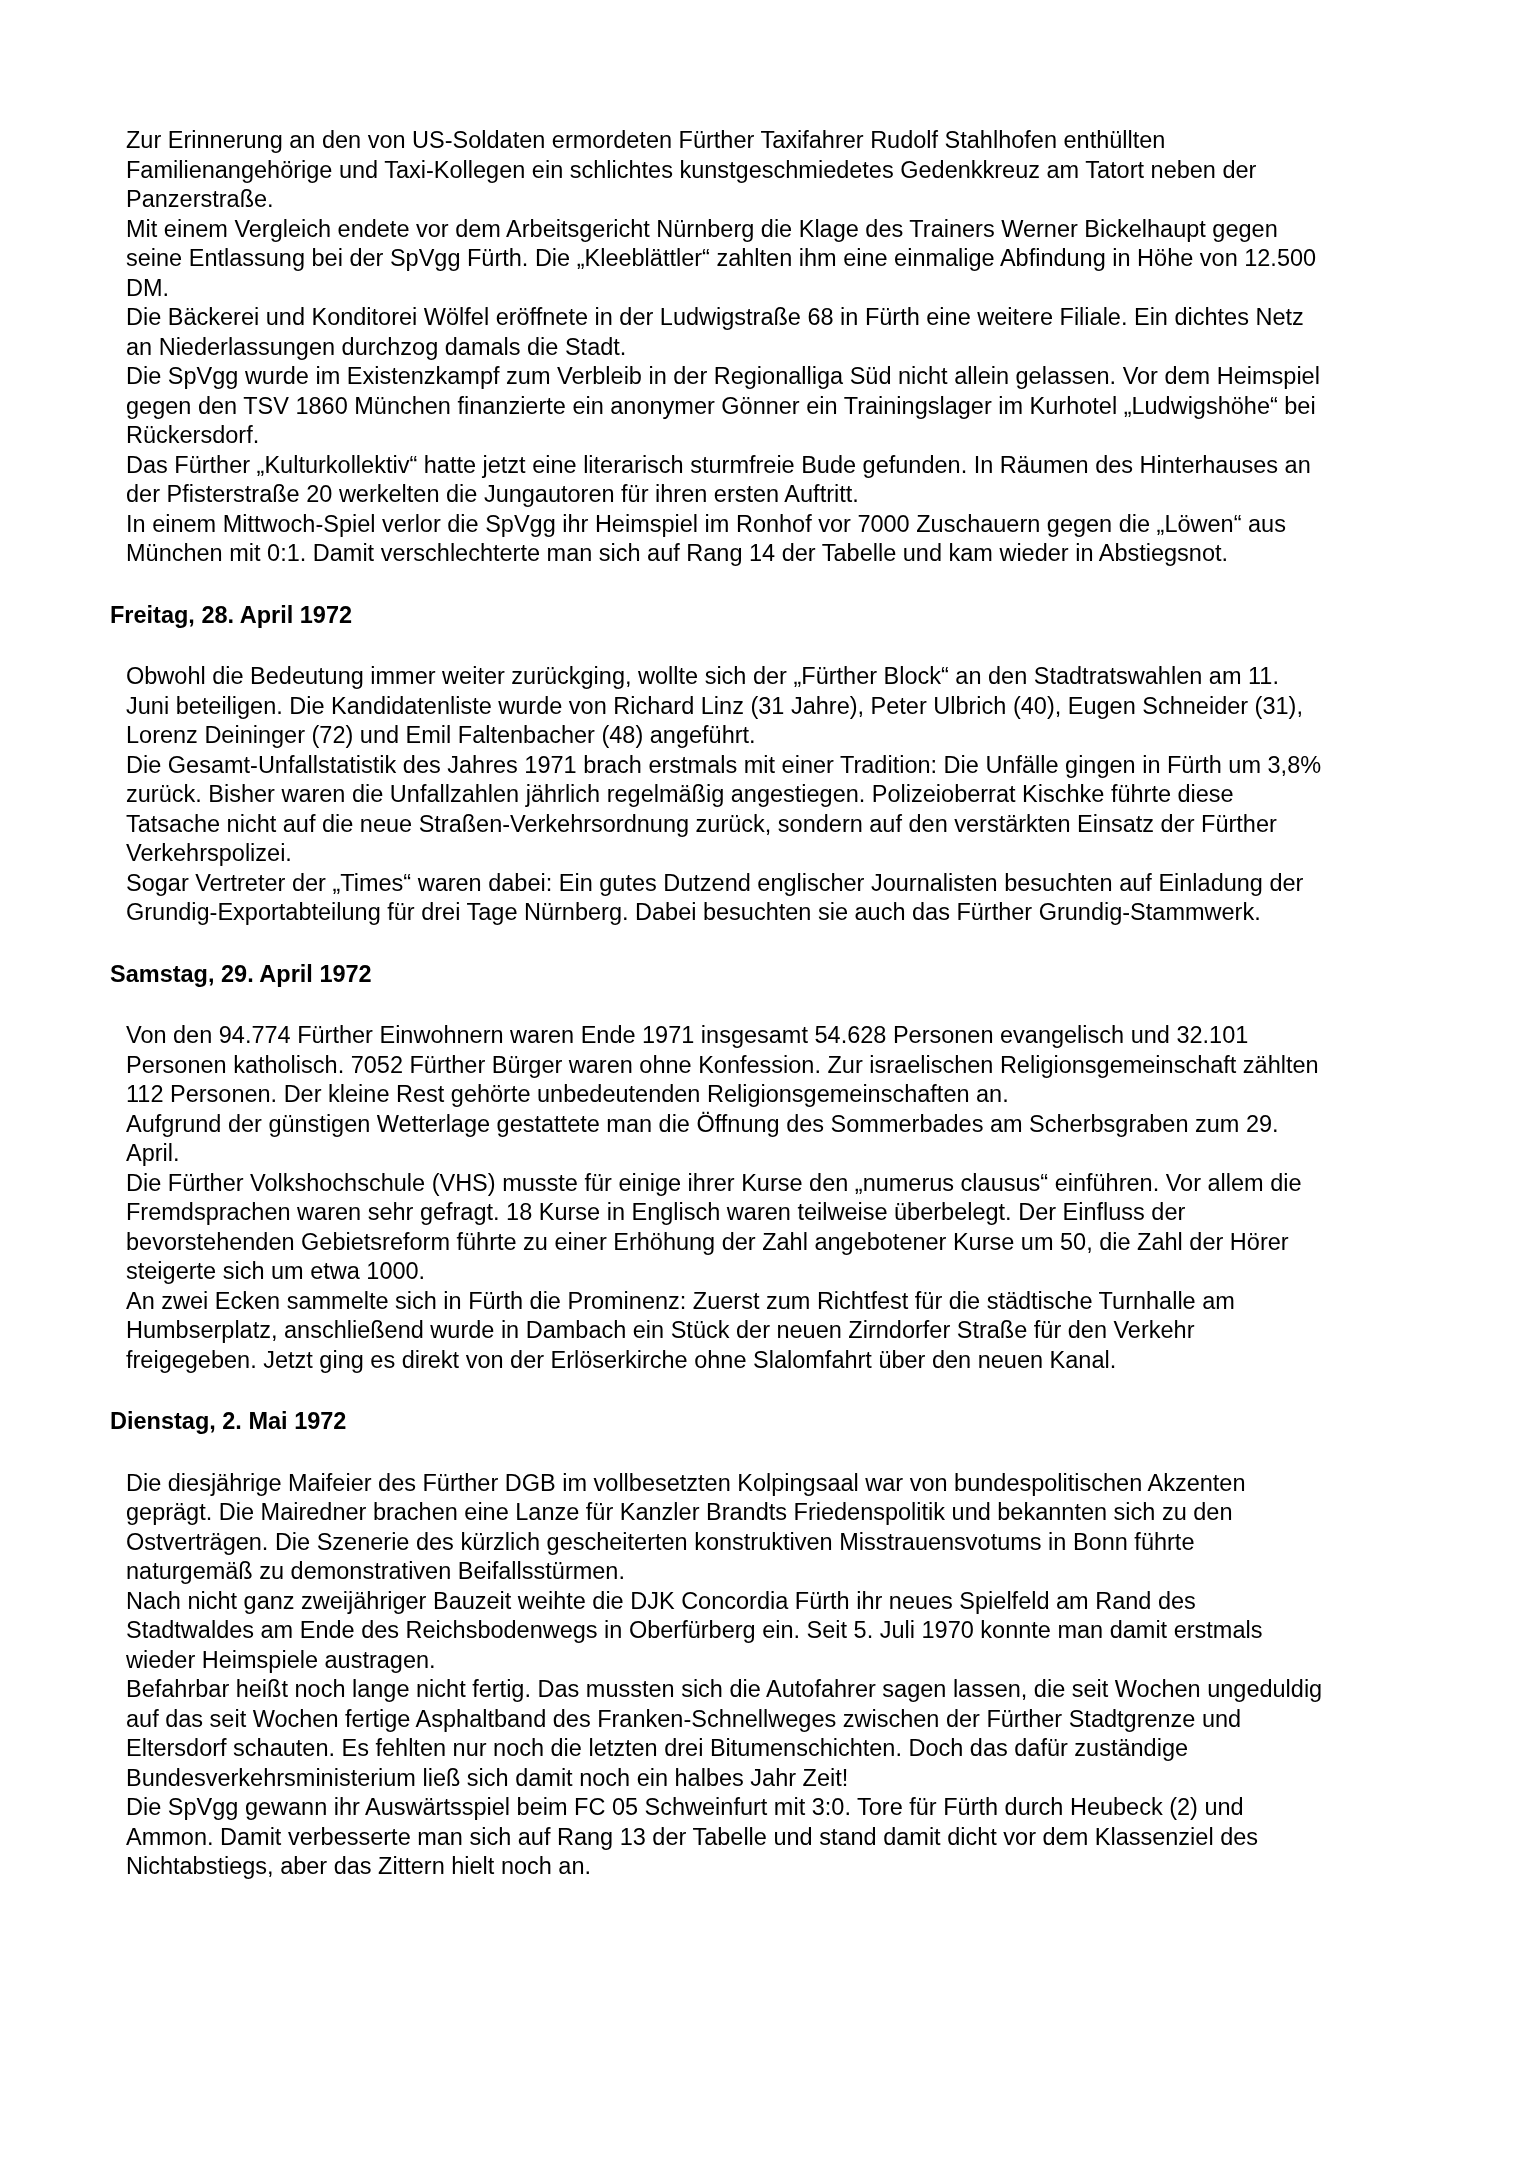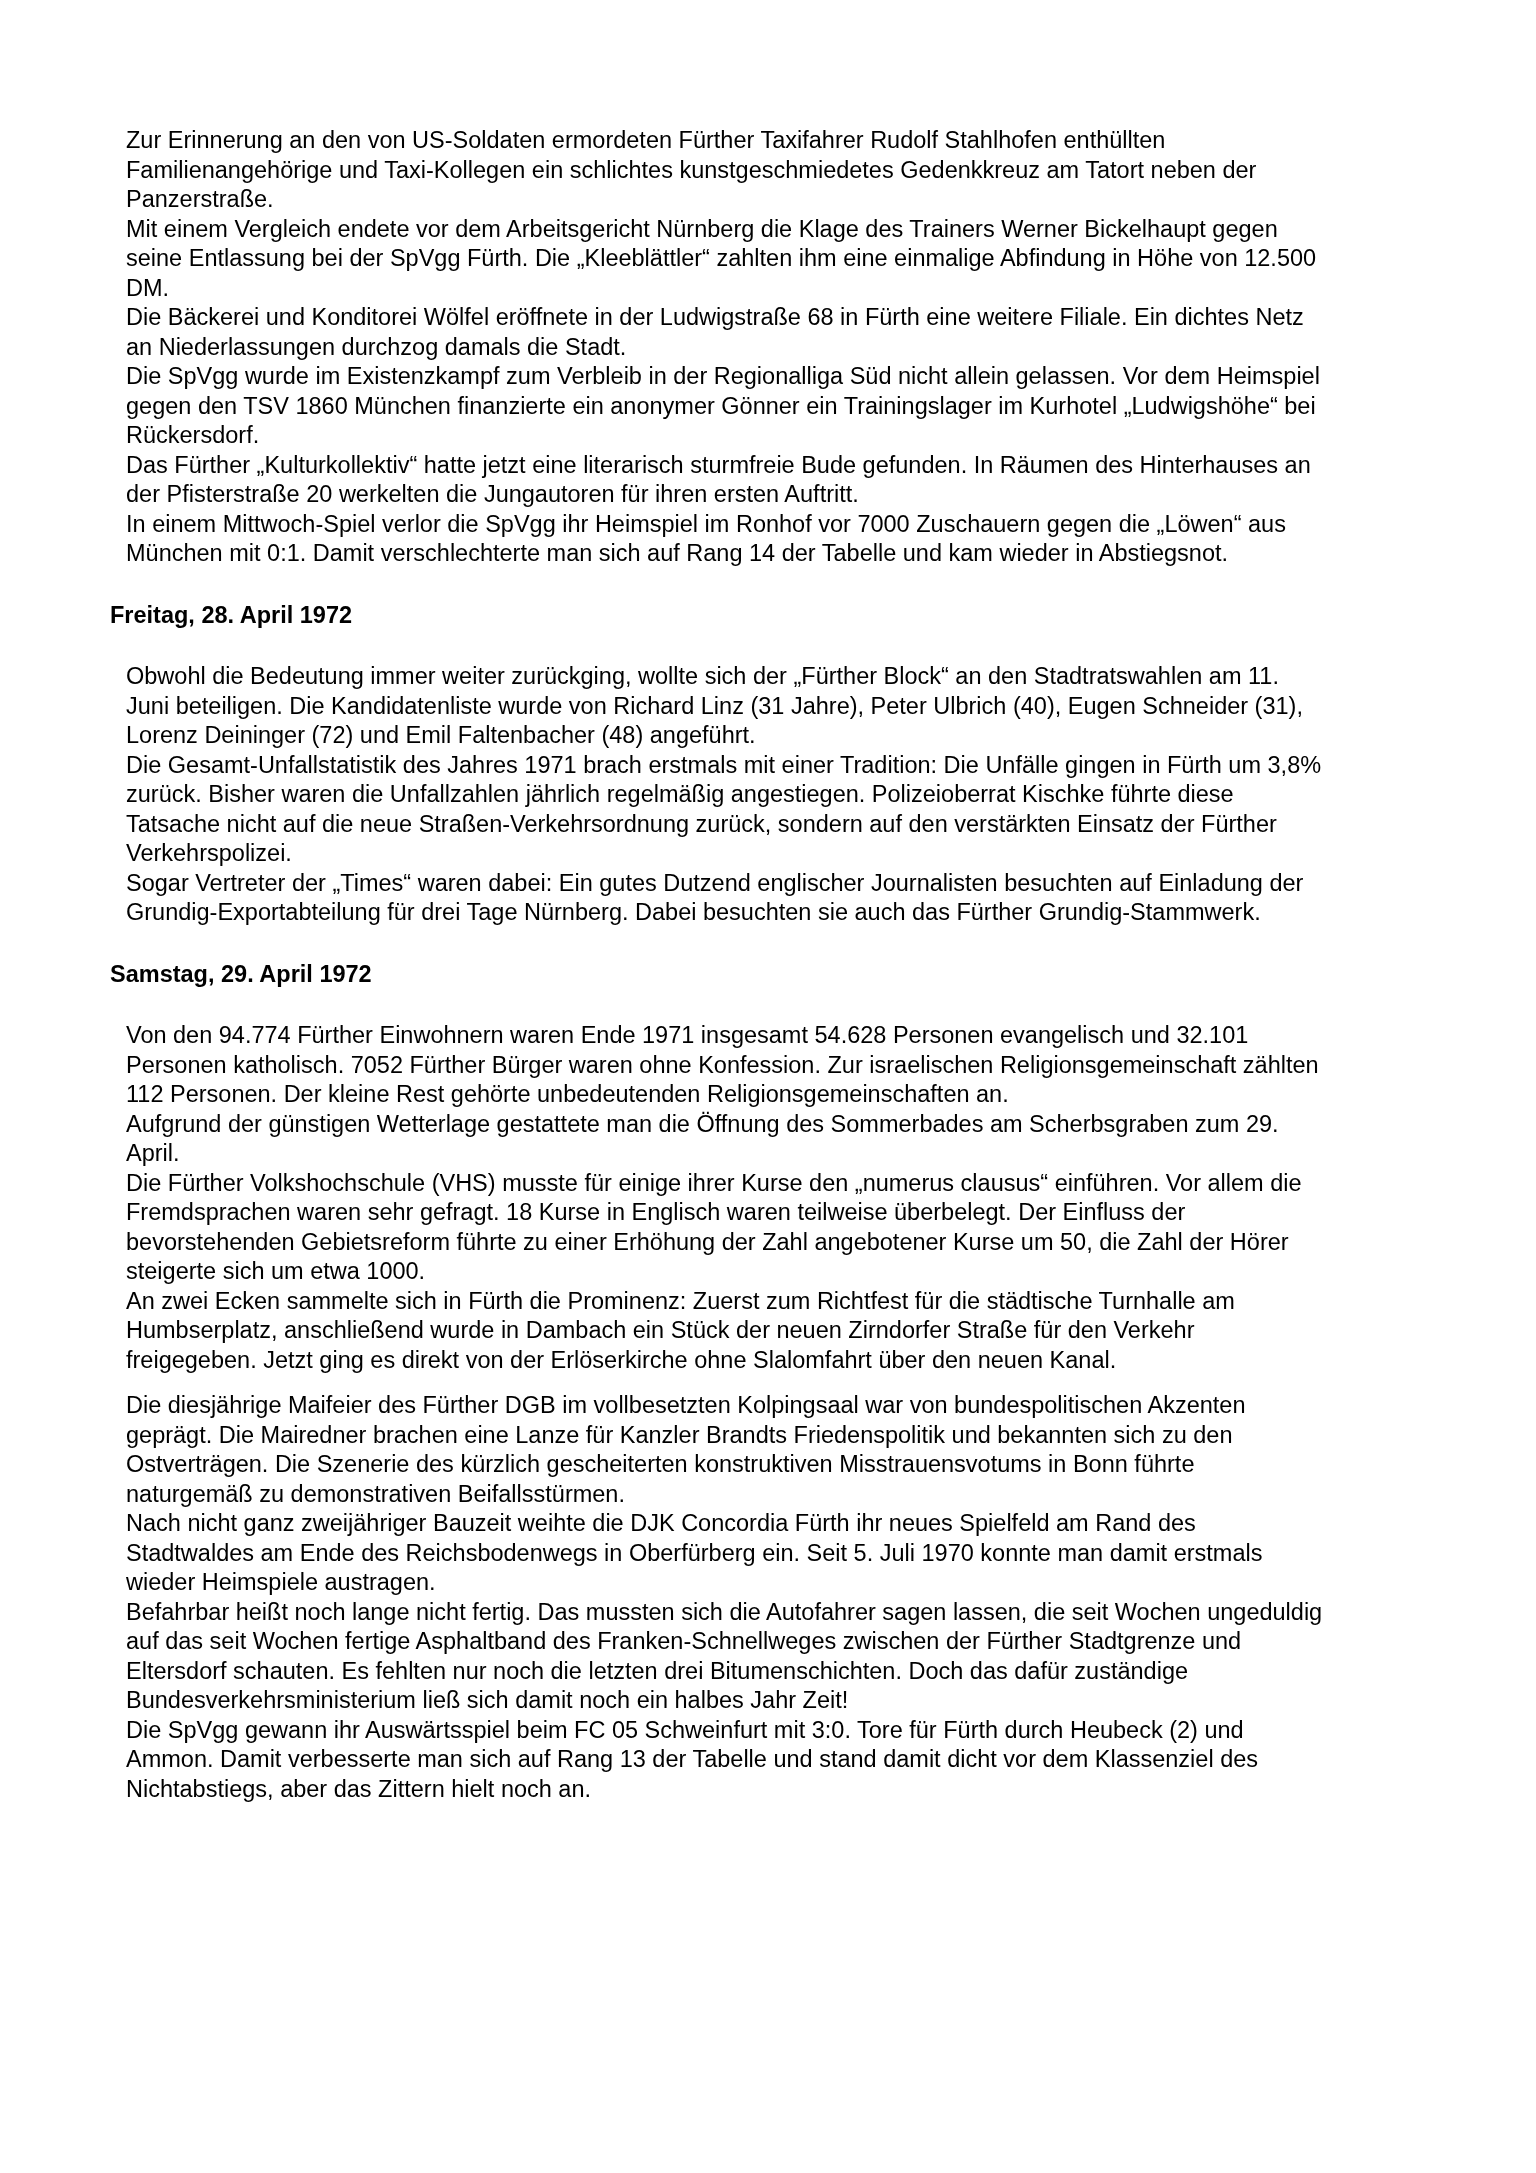--- a/index.html
+++ b/index.html
@@ -87,20 +87,21 @@
 Aufgrund der günstigen Wetterlage gestattete man die Öffnung des Sommerbades am Scherbsgraben zum 29.
 April.
 Die Fürther Volkshochschule (VHS) musste für einige ihrer Kurse den „numerus clausus“ einführen. Vor allem die
 Fremdsprachen waren sehr gefragt. 18 Kurse in Englisch waren teilweise überbelegt. Der Einfluss der
 bevorstehenden Gebietsreform führte zu einer Erhöhung der Zahl angebotener Kurse um 50, die Zahl der Hörer
 steigerte sich um etwa 1000.
 An zwei Ecken sammelte sich in Fürth die Prominenz: Zuerst zum Richtfest für die städtische Turnhalle am
 Humbserplatz, anschließend wurde in Dambach ein Stück der neuen Zirndorfer Straße für den Verkehr
 freigegeben. Jetzt ging es direkt von der Erlöserkirche ohne Slalomfahrt über den neuen Kanal.</p>
 
+  <h2 class="doc-heading">Dienstag, 2. Mai 1972</h2>
 
   <p class="doc-paragraph">Die diesjährige Maifeier des Fürther DGB im vollbesetzten Kolpingsaal war von bundespolitischen Akzenten
 geprägt. Die Mairedner brachen eine Lanze für Kanzler Brandts Friedenspolitik und bekannten sich zu den
 Ostverträgen. Die Szenerie des kürzlich gescheiterten konstruktiven Misstrauensvotums in Bonn führte
 naturgemäß zu demonstrativen Beifallsstürmen.
 Nach nicht ganz zweijähriger Bauzeit weihte die DJK Concordia Fürth ihr neues Spielfeld am Rand des
 Stadtwaldes am Ende des Reichsbodenwegs in Oberfürberg ein. Seit 5. Juli 1970 konnte man damit erstmals
 wieder Heimspiele austragen.
 Befahrbar heißt noch lange nicht fertig. Das mussten sich die Autofahrer sagen lassen, die seit Wochen ungeduldig
 auf das seit Wochen fertige Asphaltband des Franken-Schnellweges zwischen der Fürther Stadtgrenze und

